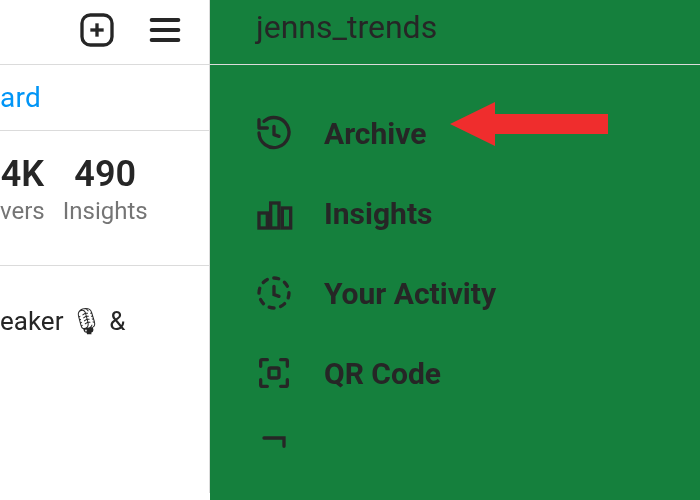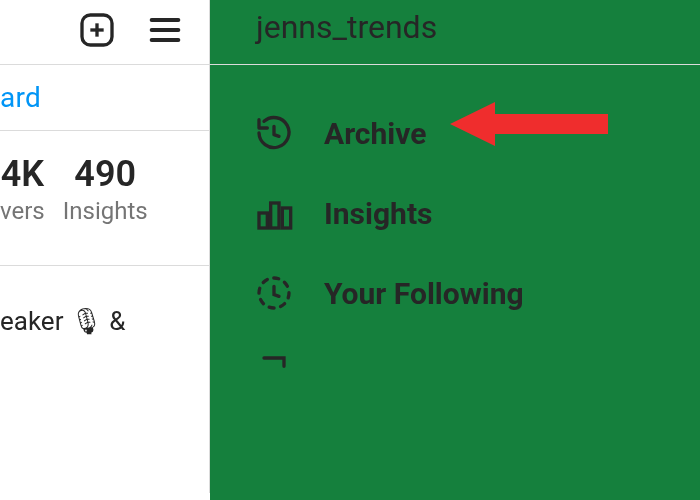--- a/index.html
+++ b/index.html
@@ -180,23 +180,35 @@
       <span class="menu-label">Insights</span>
     </div>
 
     <div class="menu-item">
       <span class="menu-icon">
         <svg width="40" height="40" viewBox="0 0 24 24" fill="none" stroke="#262626" stroke-width="2" stroke-linecap="round">
           <circle cx="12" cy="12" r="9" stroke-dasharray="3 4"></circle>
           <polyline points="12 8 12 13 15 14" fill="none"></polyline>
         </svg>
       </span>
-      <span class="menu-label">Your Following</span>
-    </div>
-
+      <span class="menu-label">Your Activity</span>
+    </div>
+
+    <div class="menu-item">
+      <span class="menu-icon">
+        <svg width="40" height="40" viewBox="0 0 24 24" fill="none" stroke="#262626" stroke-width="2" stroke-linecap="round">
+          <path d="M4 8 V5 Q4 4 5 4 H8"></path>
+          <path d="M16 4 H19 Q20 4 20 5 V8"></path>
+          <path d="M20 16 V19 Q20 20 19 20 H16"></path>
+          <path d="M8 20 H5 Q4 20 4 19 V16"></path>
+          <rect x="9" y="9" width="6" height="6" rx="1"></rect>
+        </svg>
+      </span>
+      <span class="menu-label">QR Code</span>
+    </div>
 
     <div class="menu-item">
       <span class="menu-icon">
         <svg width="40" height="40" viewBox="0 0 24 24" fill="none" stroke="#262626" stroke-width="2" stroke-linecap="round">
           <path d="M6 3 H18 V8"></path>
         </svg>
       </span>
       <span class="menu-label"></span>
     </div>
 

